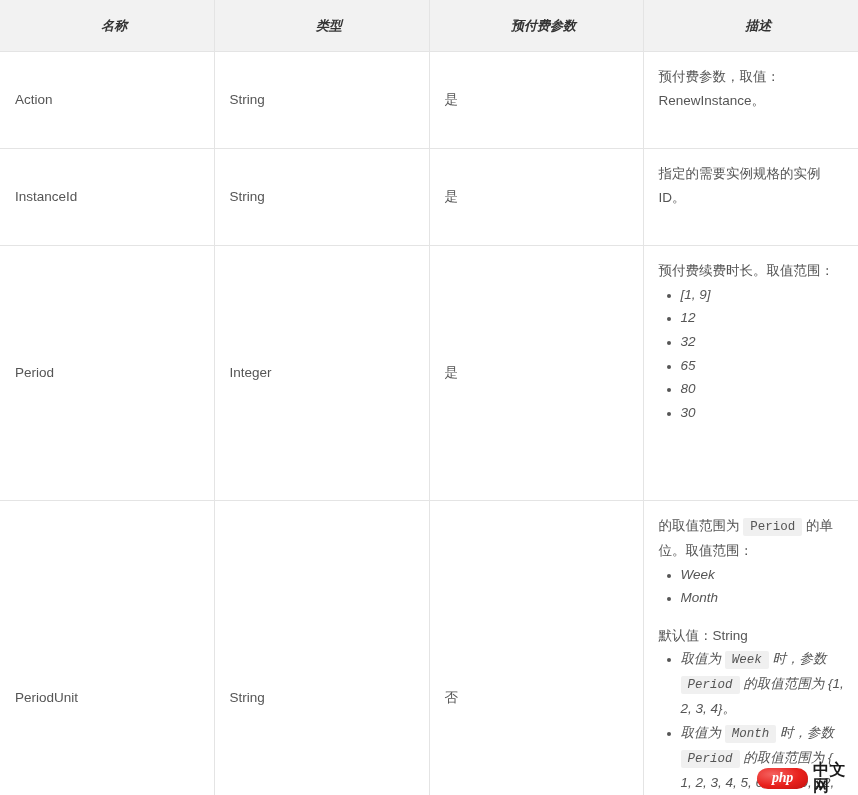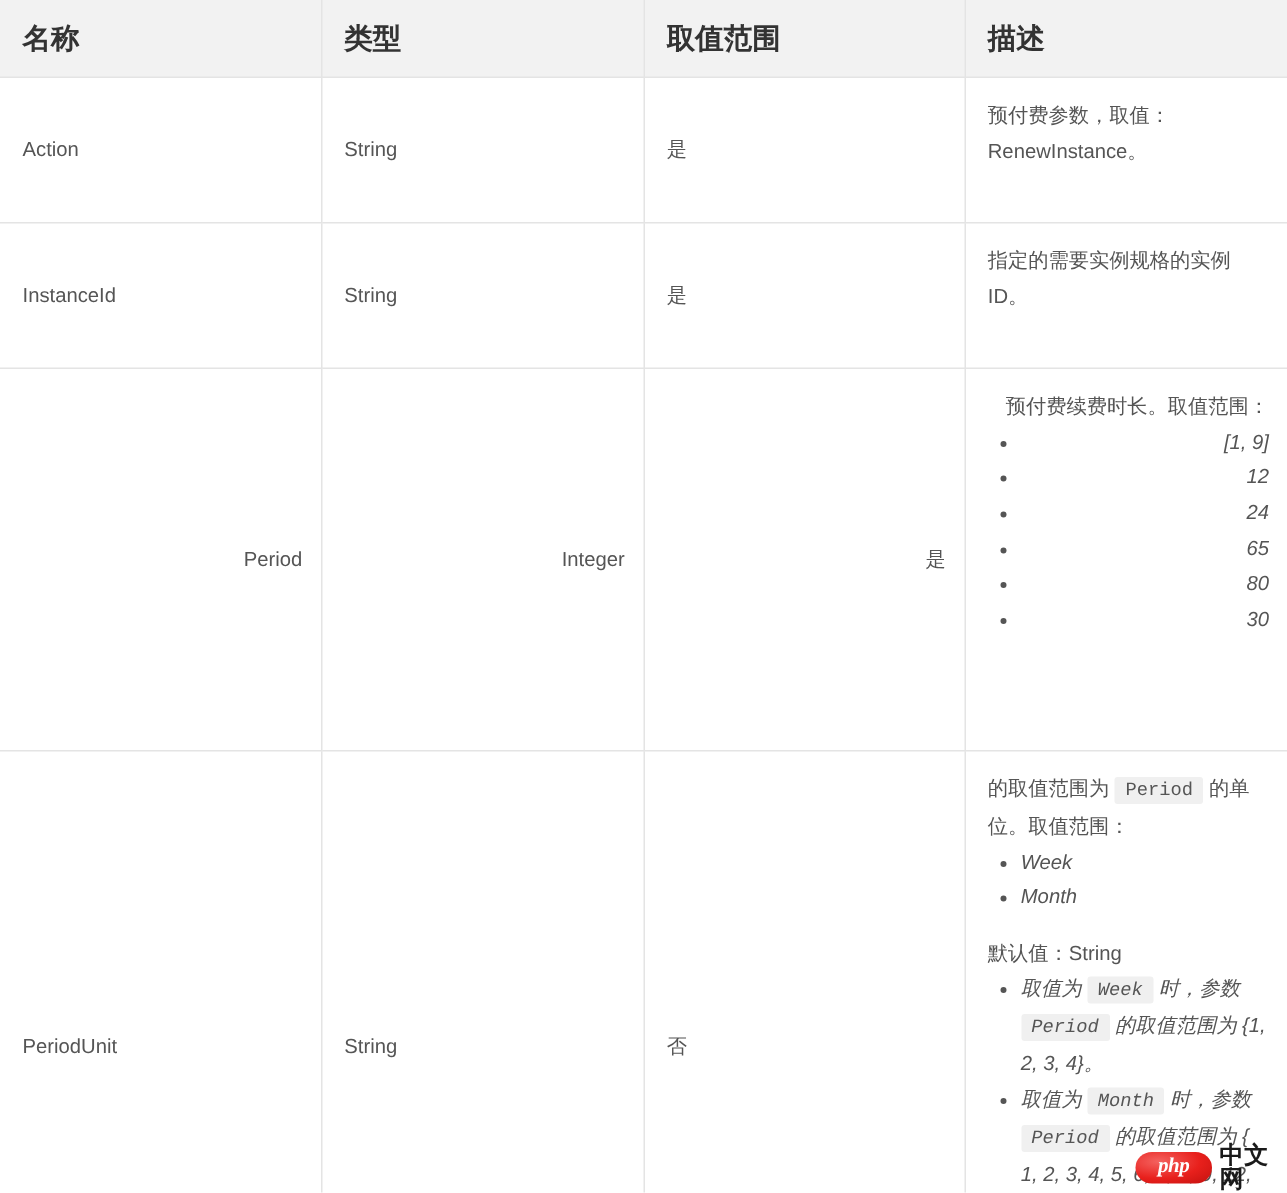--- a/index.html
+++ b/index.html
@@ -26,28 +26,29 @@
 
   .param-table col.c-name  { width: 214px; }
   .param-table col.c-type  { width: 215px; }
   .param-table col.c-req   { width: 214px; }
   .param-table col.c-desc  { width: 215px; }
 
   .param-table th {
     background: #f2f2f2;
     font-weight: bold;
     color: #333333;
-    text-align: left;
+    text-align: center;
     vertical-align: middle;
     height: 51px;
     padding: 0 0 0 15px;
     border: 1px solid #e4e4e4;
     border-left: none;
     border-top: none;
-    font-size: 19px;
+    font-size: 13px;
+    font-style: italic;
   }
   .param-table th:last-child { border-right: none; }
 
   .param-table td {
     vertical-align: middle;
     border: 1px solid #e4e4e4;
     border-left: none;
     border-top: none;
     padding: 10px 12px 10px 15px;
     color: #555555;
@@ -65,21 +66,21 @@
     vertical-align: top;
     padding-top: 13px;
     padding-bottom: 13px;
     line-height: 1.75;
   }
 
   .param-table tr.row-action td,
   .param-table tr.row-instanceid td {
     height: 70px;
   }
-  .param-table tr.row-period td { height: 228px; text-align: right; }
+  .param-table tr.row-period td { height: 228px; }
   .param-table tr.row-periodunit td { height: 369px; }
 
   .desc-p {
     margin: 0;
   }
   .desc-p + .desc-list { margin-top: 0; }
 
   .desc-list {
     margin: 0;
     padding-left: 22px;
@@ -151,21 +152,21 @@
   <colgroup>
     <col class="c-name">
       <col class="c-type">
       <col class="c-req">
       <col class="c-desc">
   </colgroup>
   <thead>
     <tr>
       <th>名称</th>
       <th>类型</th>
-      <th>取值范围</th>
+      <th>预付费参数</th>
       <th>描述</th>
     </tr>
   </thead>
   <tbody>
 
     <tr class="row-action">
       <td class="cell-name">Action</td>
       <td class="cell-type">String</td>
       <td class="cell-req">是</td>
       <td class="cell-desc">
@@ -184,21 +185,21 @@
 
     <tr class="row-period">
       <td class="cell-name">Period</td>
       <td class="cell-type">Integer</td>
       <td class="cell-req">是</td>
       <td class="cell-desc">
         <p class="desc-p">预付费续费时长。取值范围：</p>
         <ul class="desc-list">
           <li>[1, 9]</li>
           <li>12</li>
-          <li>24</li>
+          <li>32</li>
           <li>65</li>
           <li>80</li>
           <li>30</li>
         </ul>
       </td>
     </tr>
 
     <tr class="row-periodunit">
       <td class="cell-name">PeriodUnit</td>
       <td class="cell-type">String</td>

